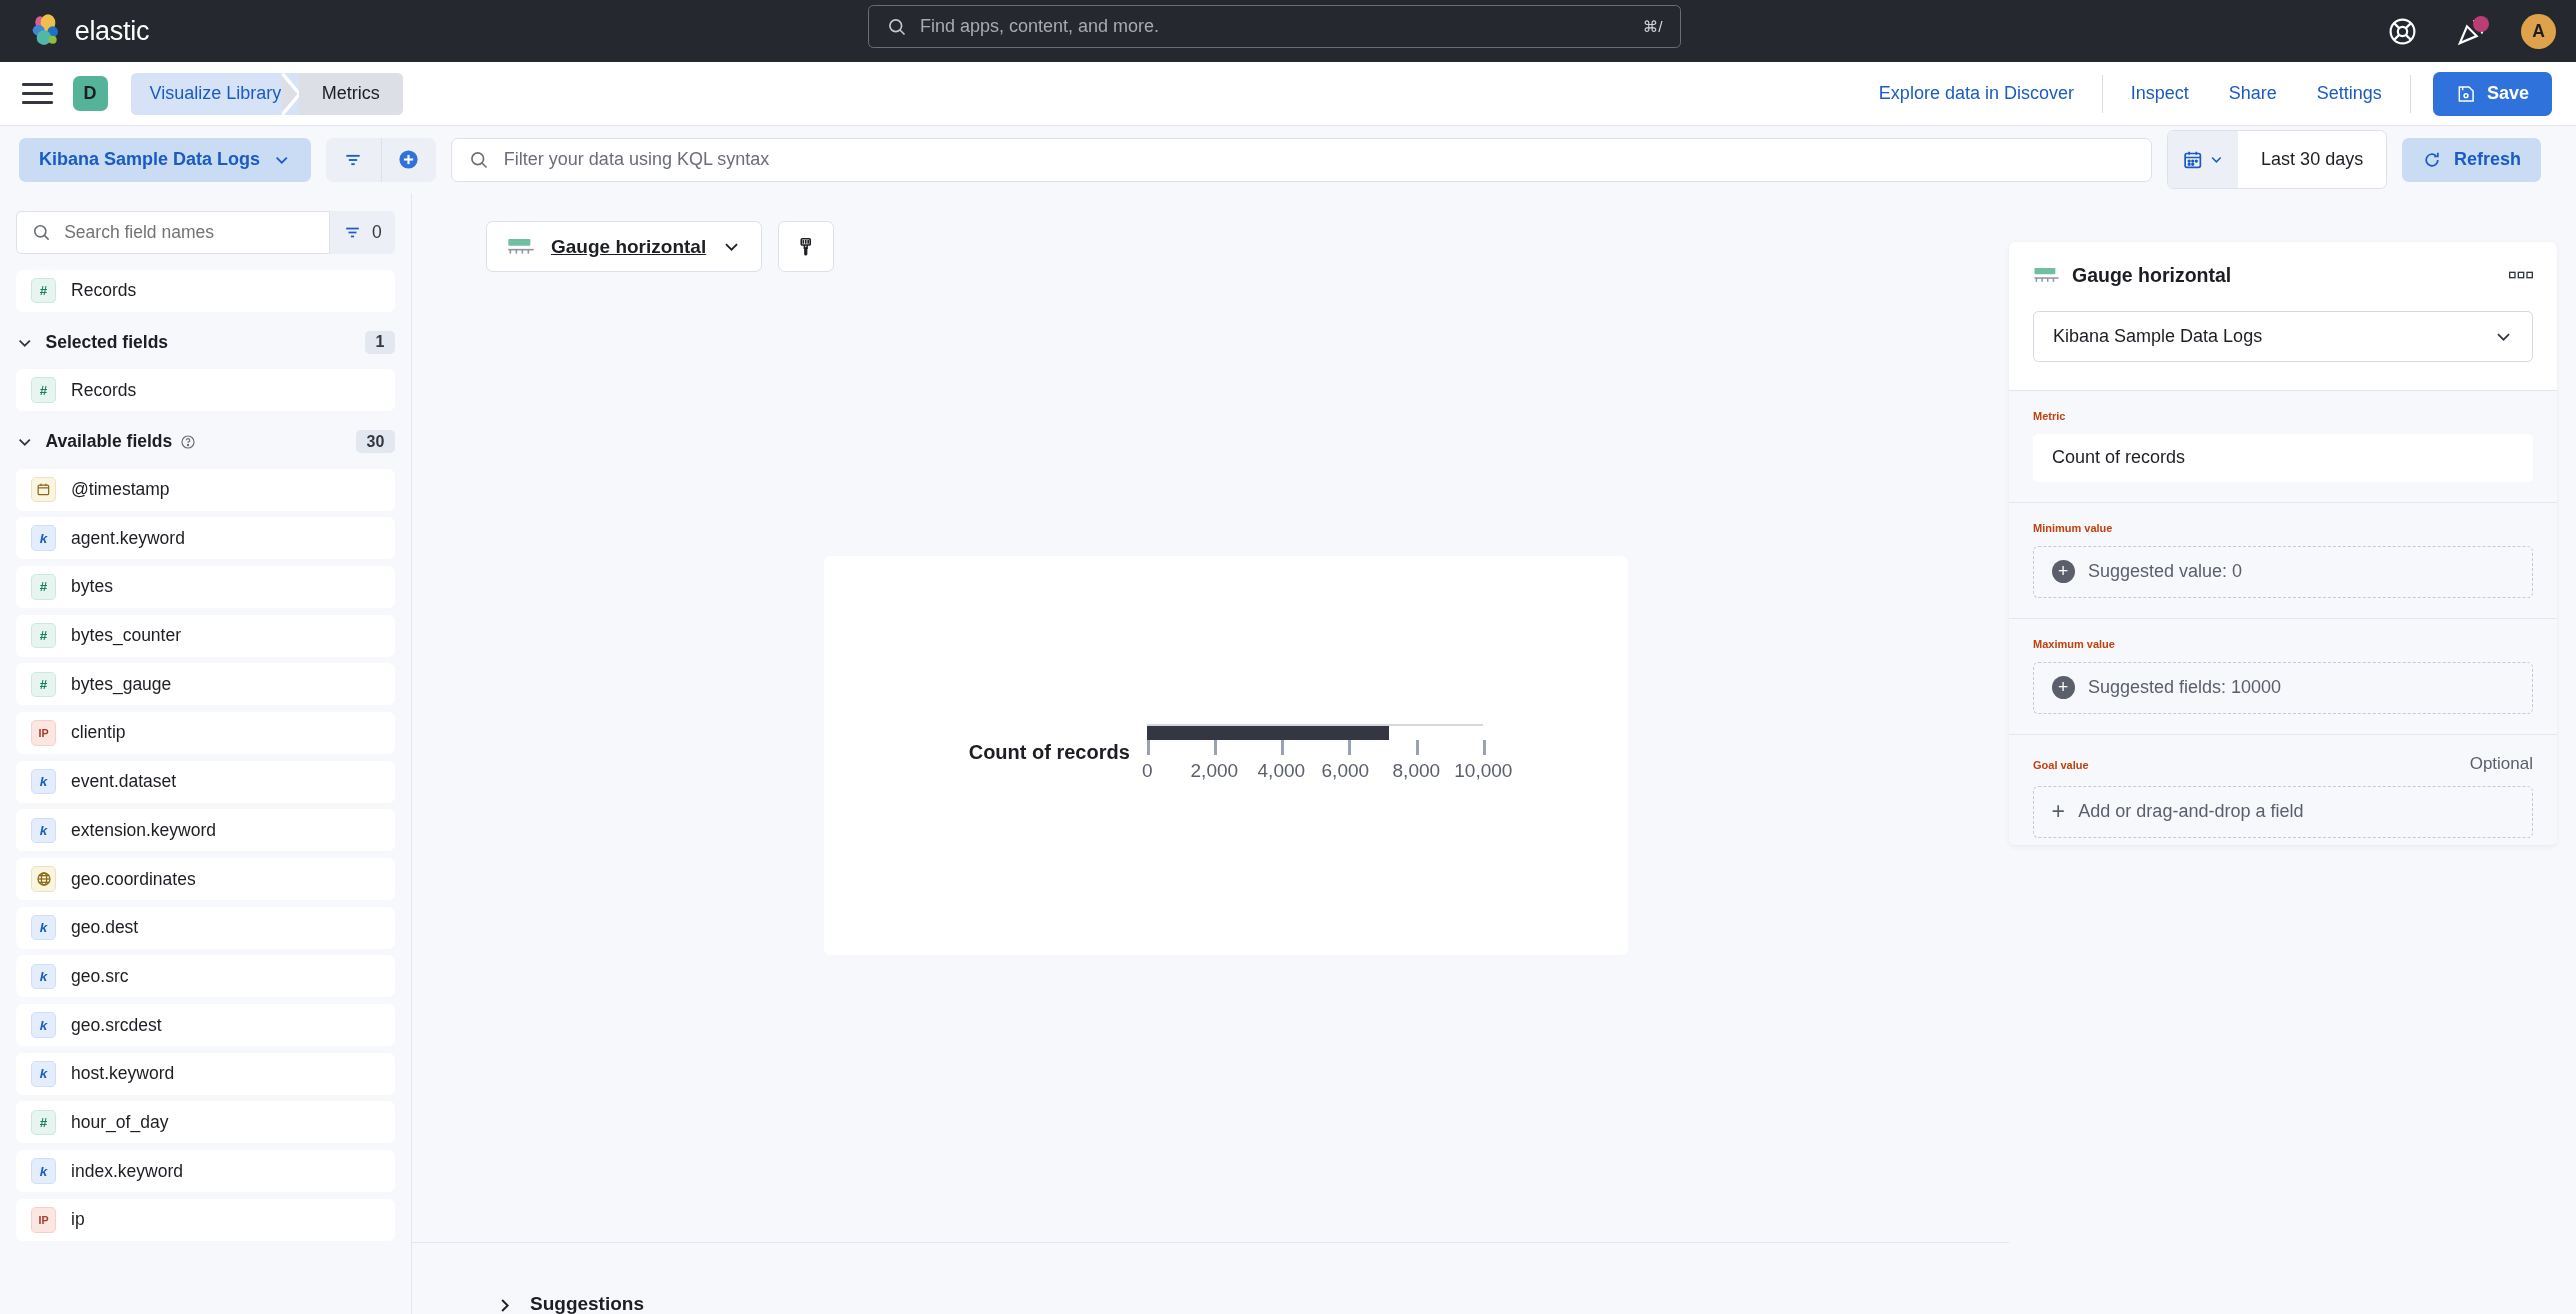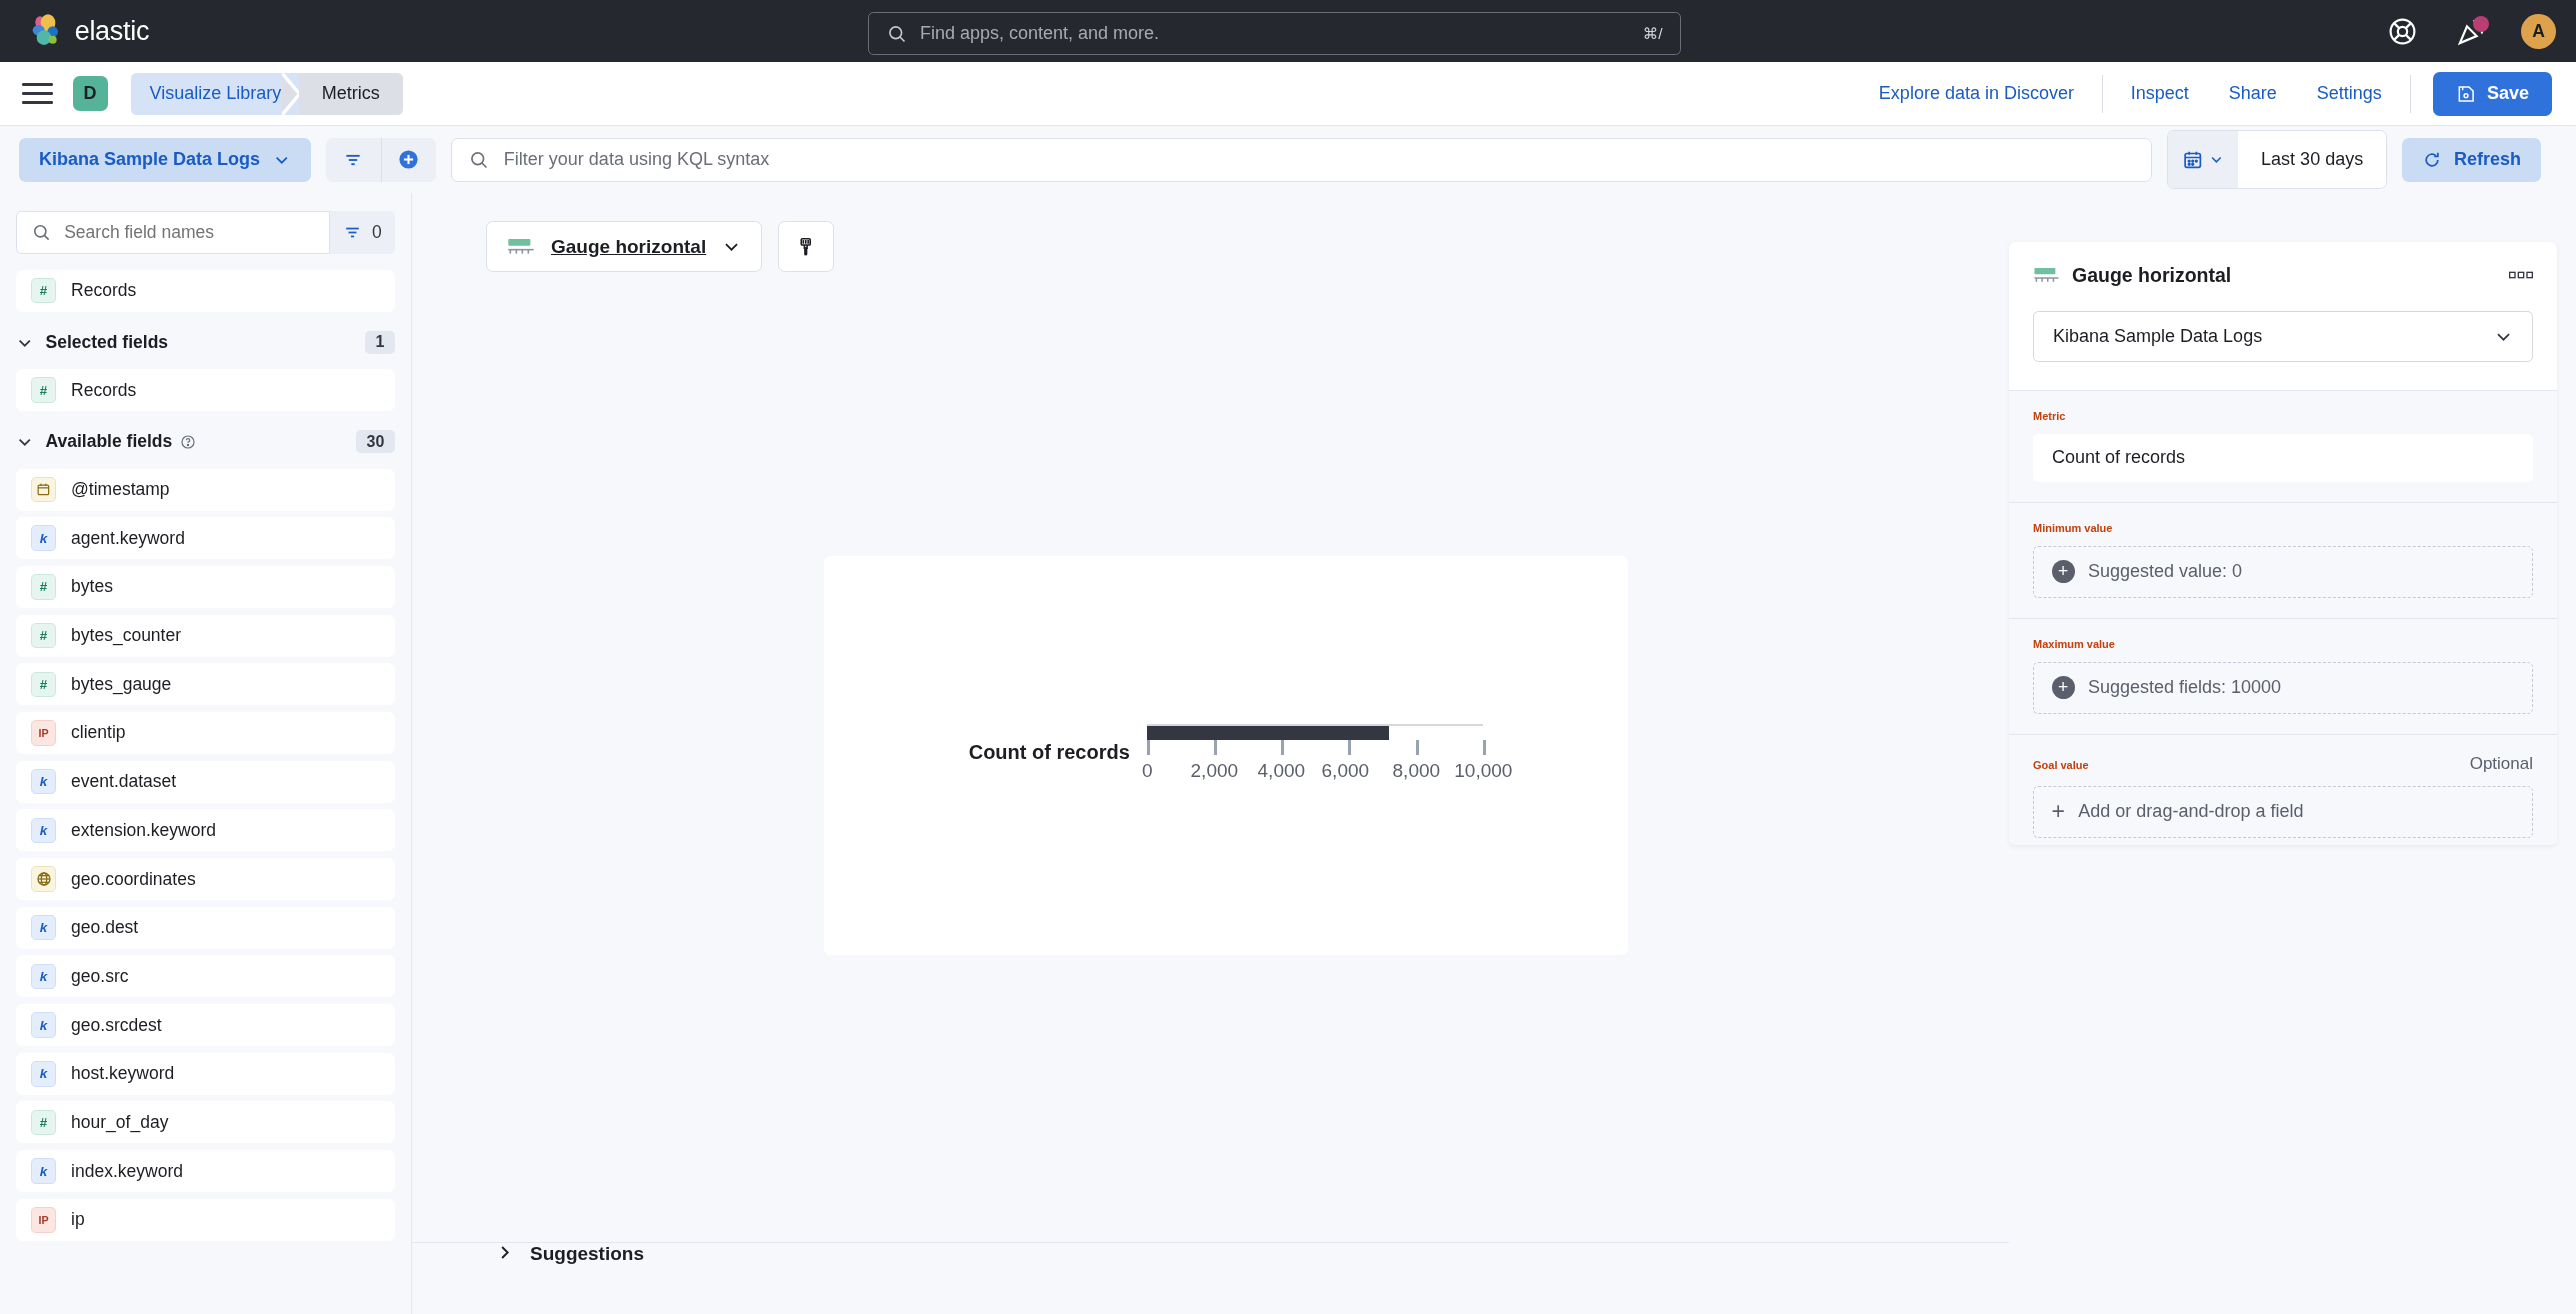--- a/index.html
+++ b/index.html
@@ -21,21 +21,21 @@
   .elastic-logo-wrap {
     display: flex; align-items: center; gap: 10.7px;
     margin-left: 28px;
   }
   .elastic-mark { width: 36px; height: 36px; position: relative; }
   .elastic-word {
     color: #FFFFFF; font-size: 27px; letter-spacing: -0.3px;
     font-weight: 400;
   }
   .global-search {
-    position: absolute; left: 868px; top: 12px;
+    position: absolute; left: 868px; top: 5px;
     width: 813px; height: 43px;
     border: 0.7px solid #6A6E78; border-radius: 5.4px;
     background: #25282F;
     display: flex; align-items: center; padding: 0 17.5px;
     gap: 13.4px;
   }
   .global-search .ph { color: #A7AAB4; font-size: 18px; flex: 1; }
   .global-search .kbd { color: #D3D5DB; font-size: 15.4px; }
 
   .topbar-right {
@@ -270,21 +270,21 @@
   }
   .gauge-labels { position: relative; height: 27px; margin-top: 5.4px; }
   .gauge-labels .lb {
     position: absolute; top: 0; font-size: 19px; color: #5A5F6B;
     transform: translateX(-50%); white-space: nowrap;
   }
   .suggestions-bar {
     position: absolute; left: 0; bottom: 0;
     width: 1597px; height: 73px;
     border-top: 0.7px solid #E3E6EE;
-    display: flex; align-items: flex-start; cursor: pointer;
+    display: flex; align-items: flex-end; cursor: pointer;
   }
   .suggestions-bar .chev { margin-left: 83px; margin-right: 16px; }
   .suggestions-bar .lbl { font-size: 19px; font-weight: 700; color: #1D1E24; }
 
   
   .configpanel {
     position: absolute; top: 242px; left: 2009px;
     width: 548px; height: 603px;
     background: #FFFFFF; border-radius: 6.7px;
     box-shadow: 0 1.3px 5.4px rgba(50,60,90,0.07);

